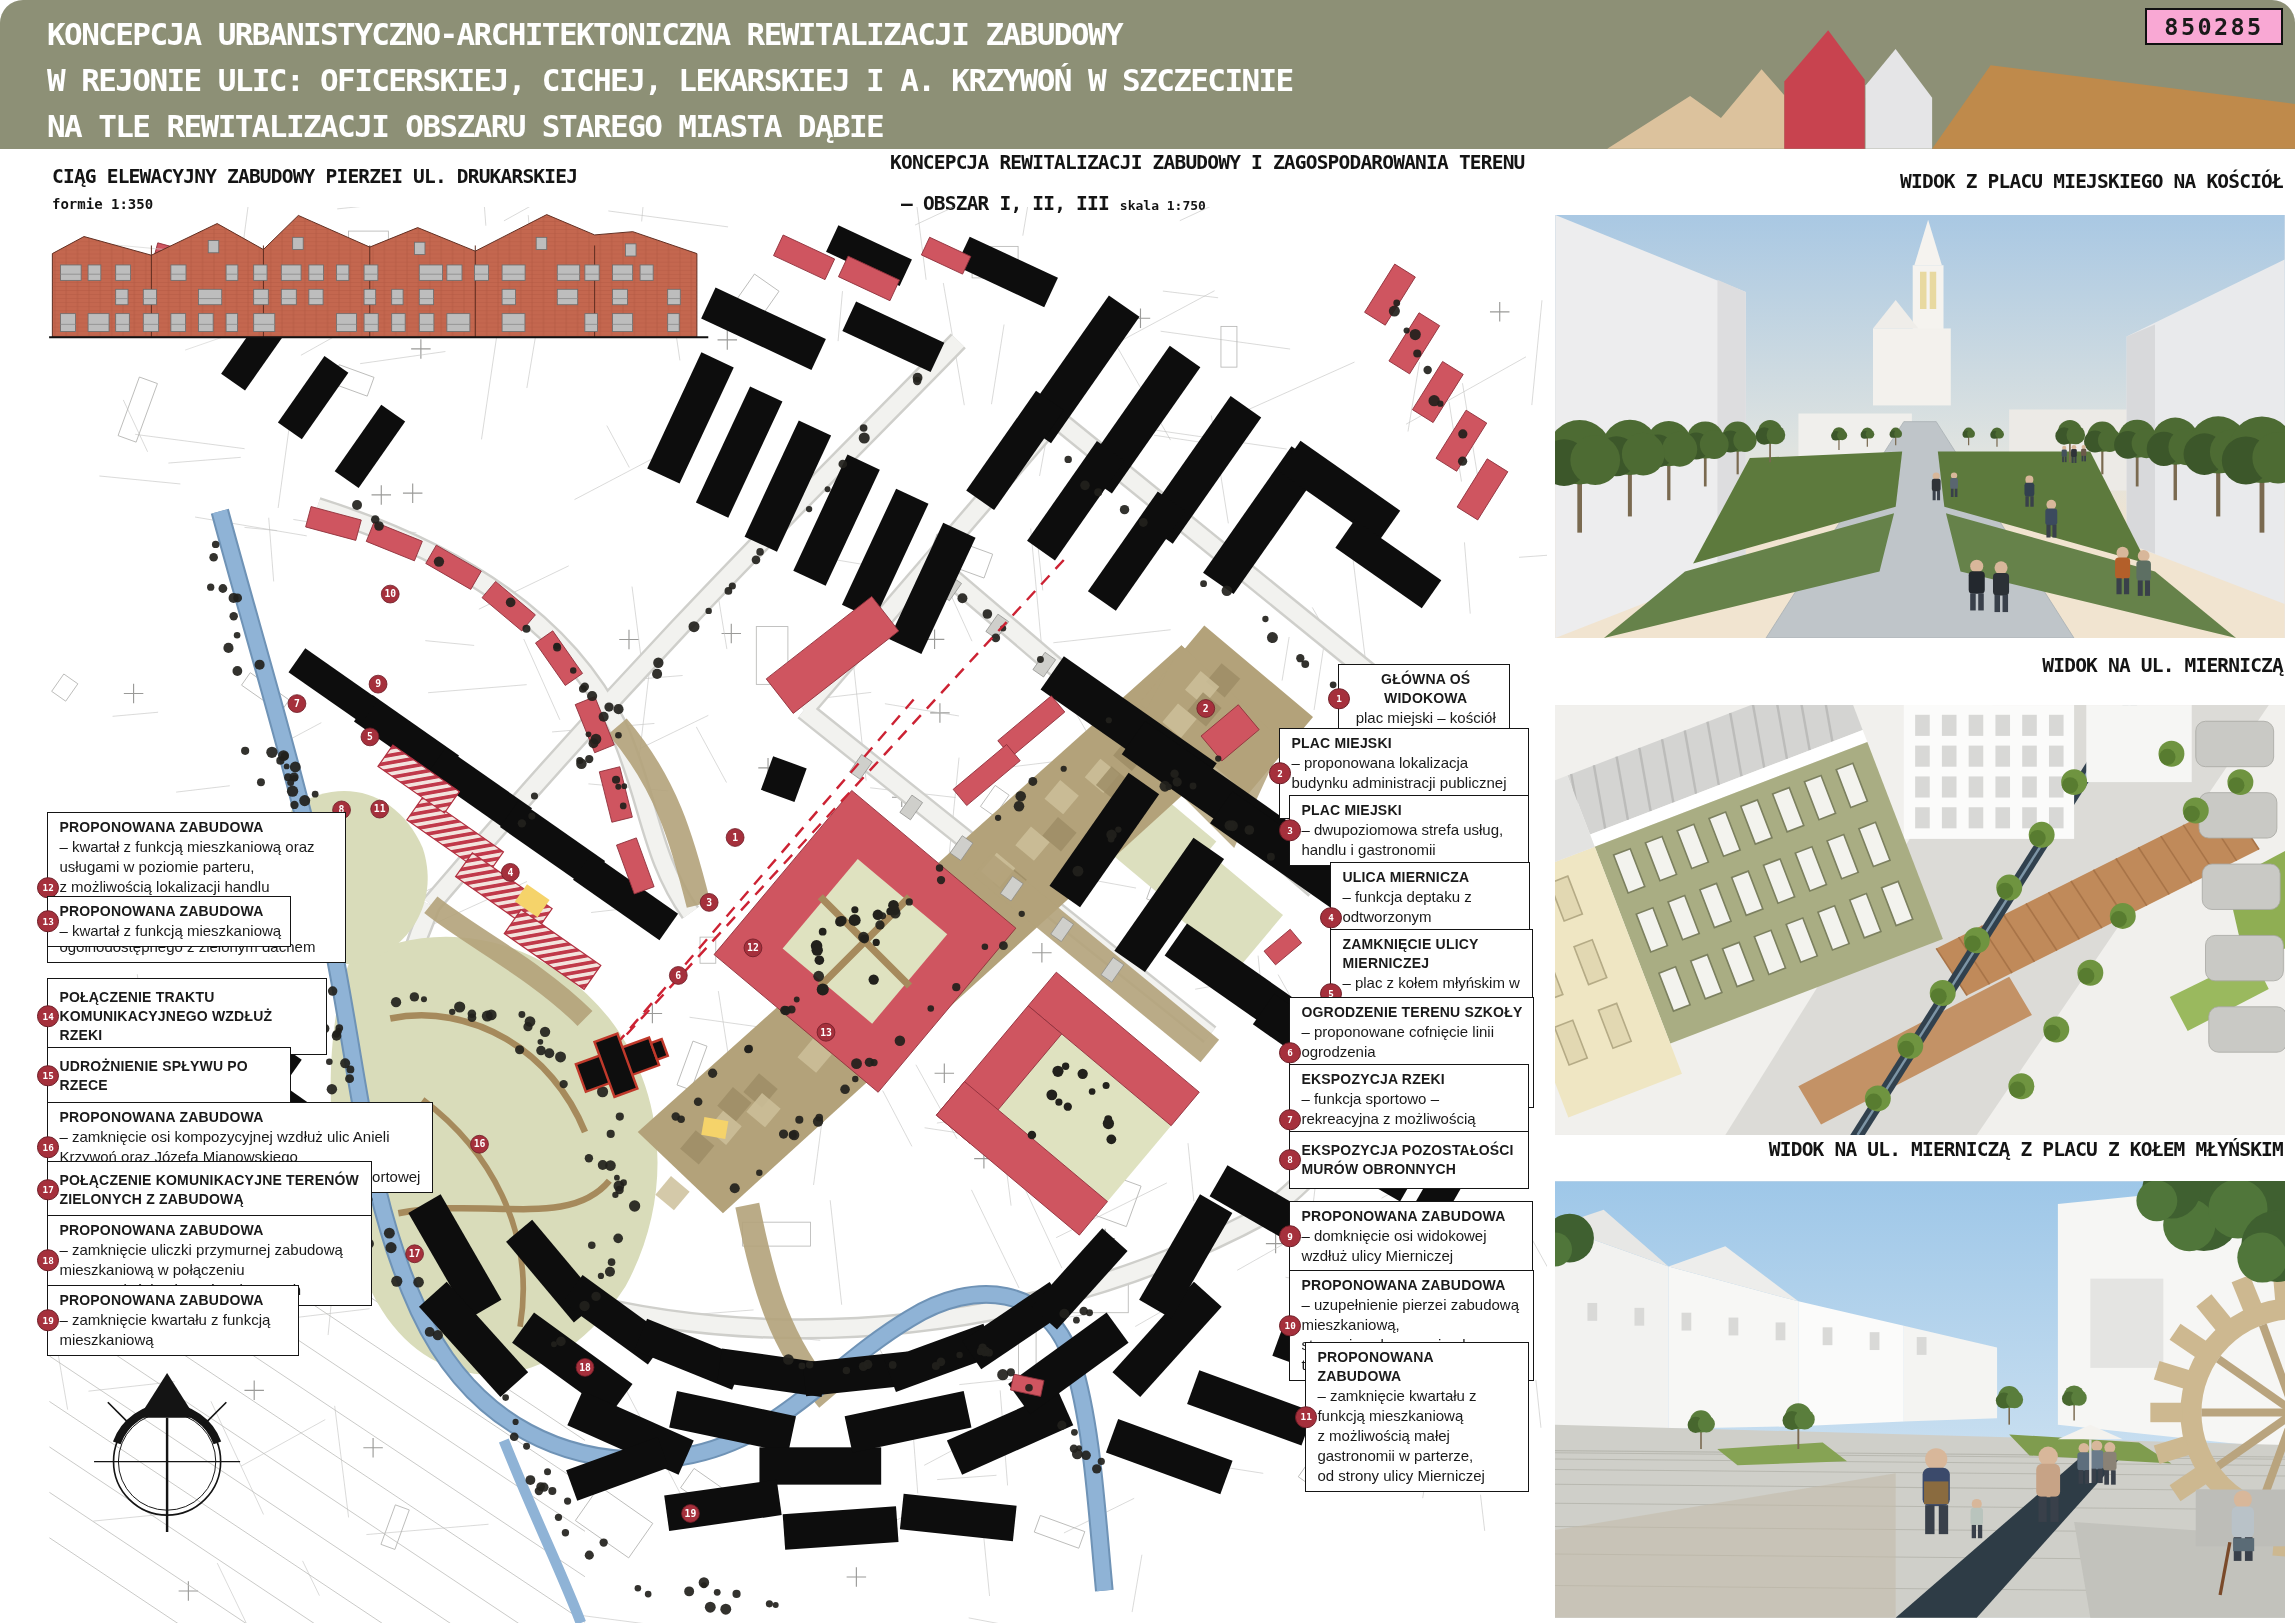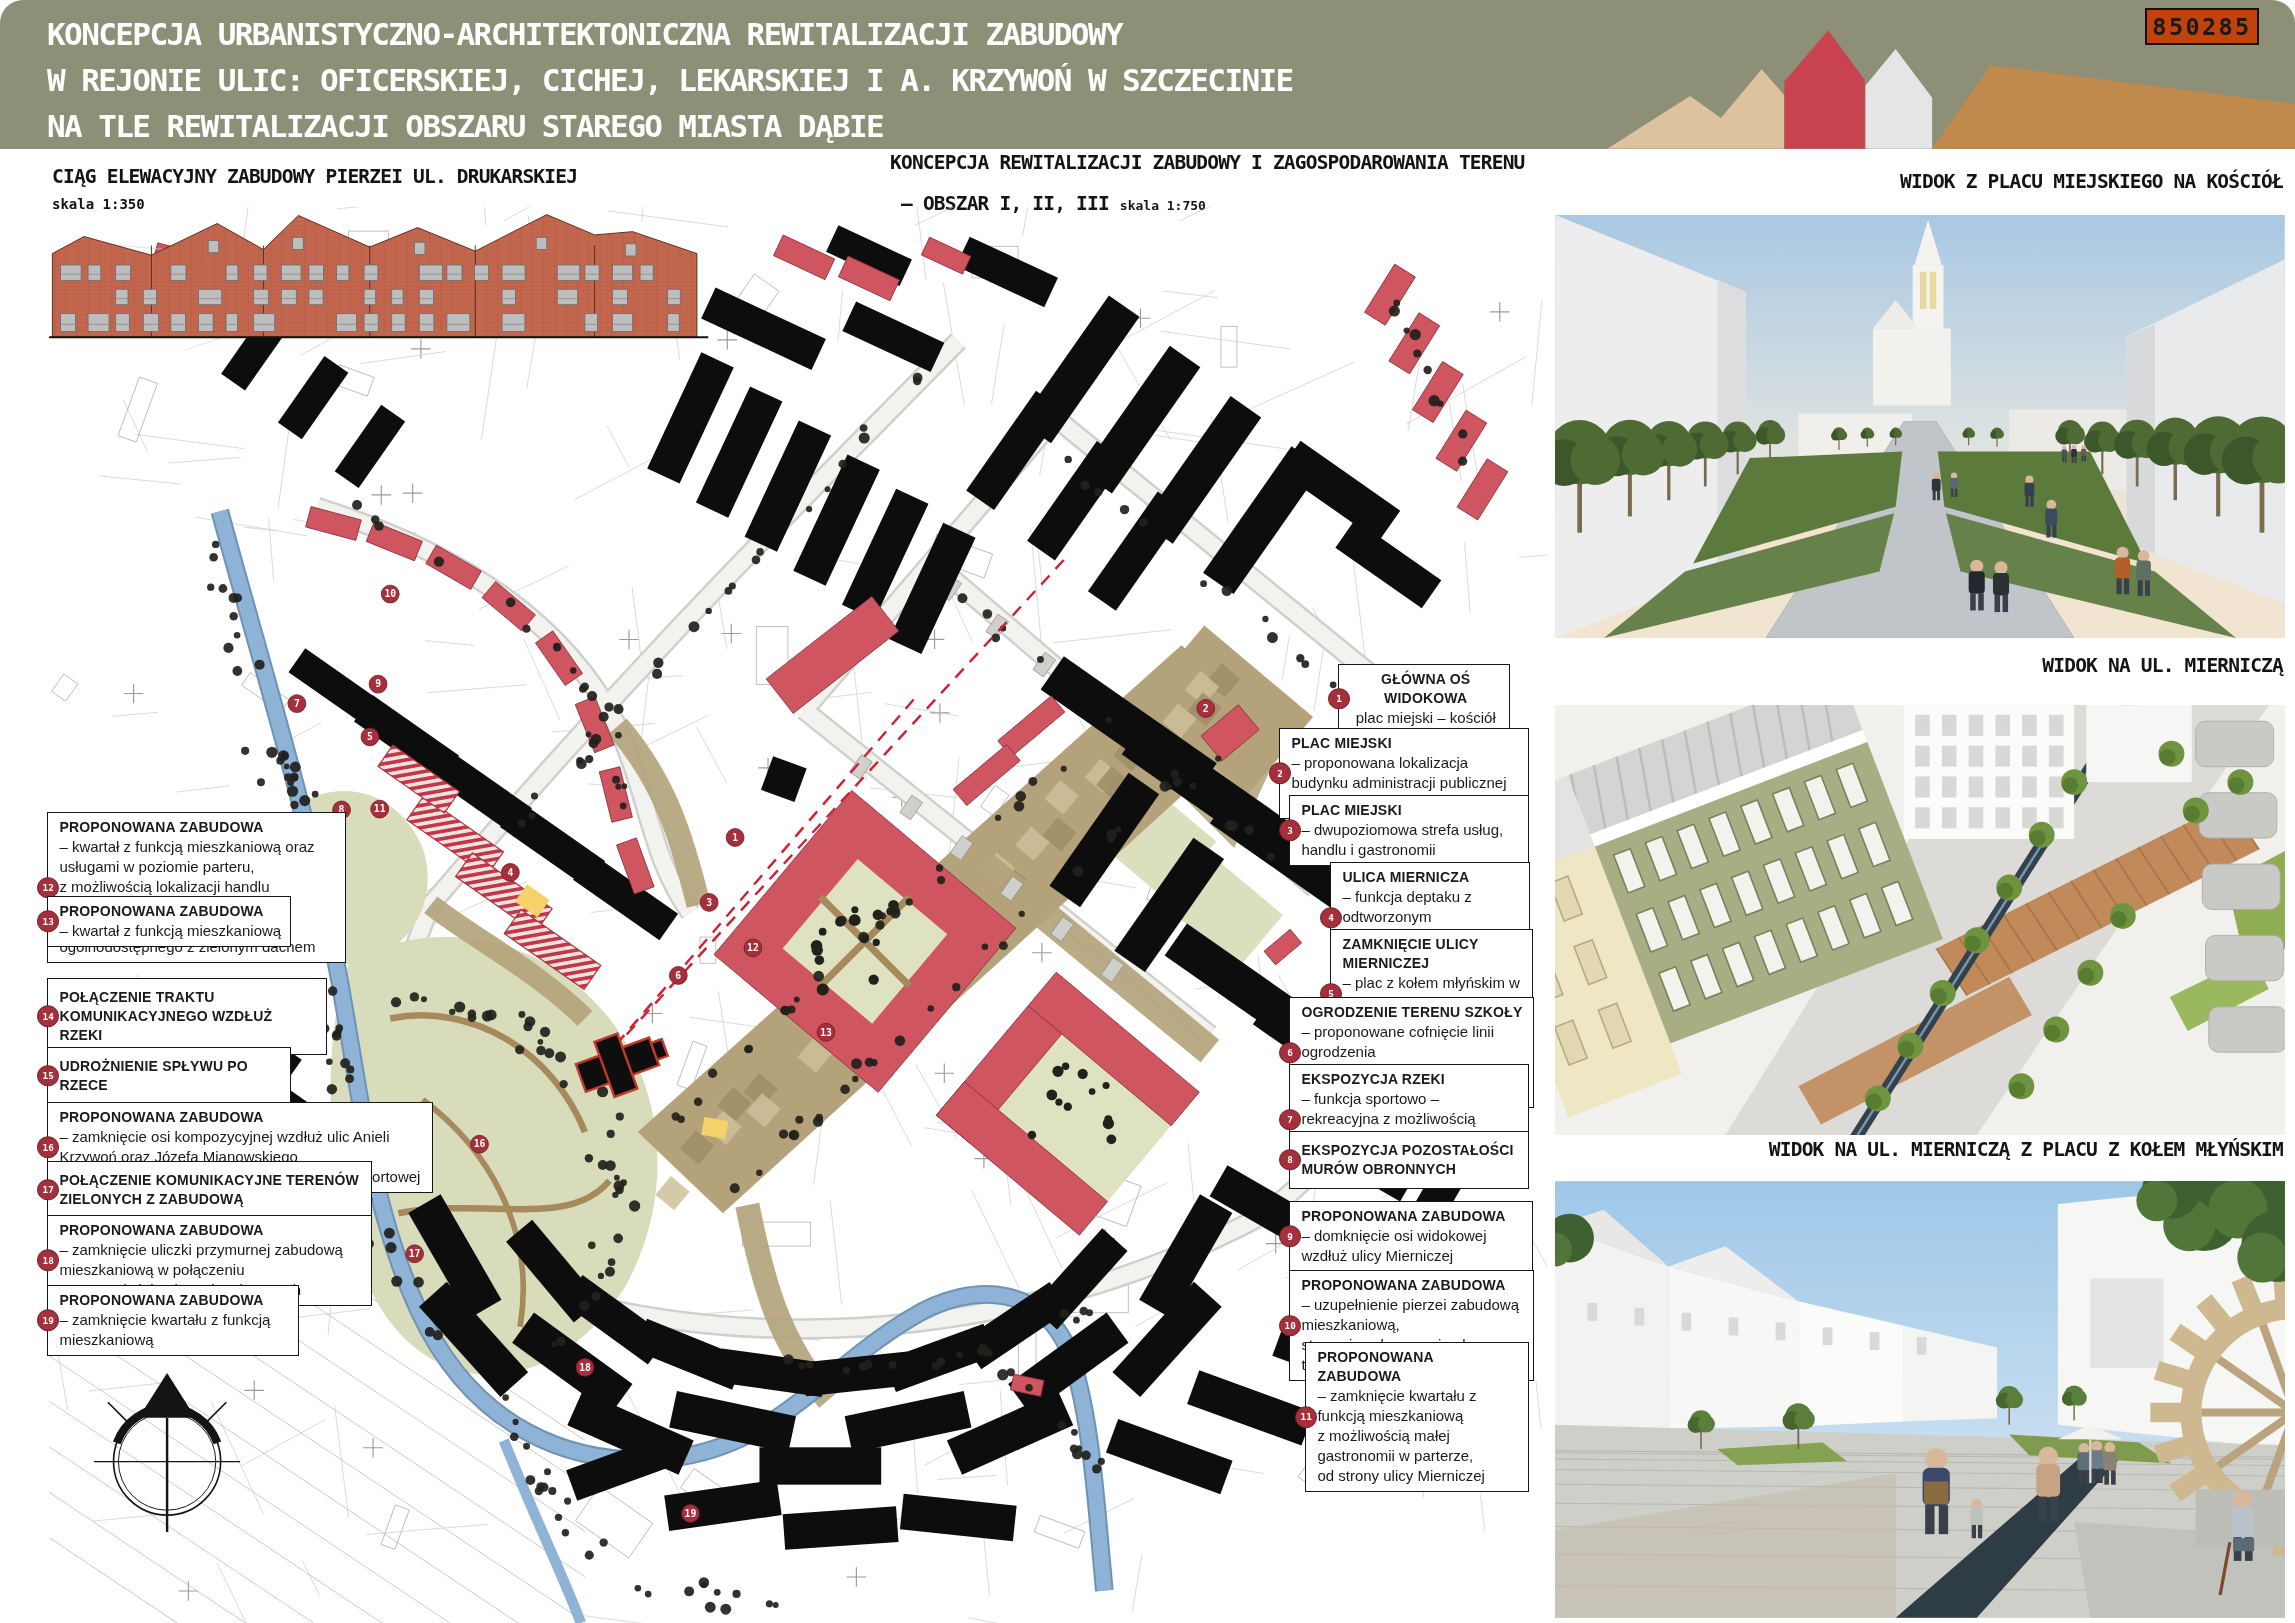--- a/index.html
+++ b/index.html
@@ -3,21 +3,21 @@
 <meta charset="utf-8">
 <style>
   html,body{margin:0;padding:0;background:#ffffff;}
   .board{position:relative;width:2295px;height:1623px;background:#ffffff;overflow:hidden;
          font-family:"Liberation Sans",sans-serif;color:#1a1a1a;border-radius:23px;}
   
   .band{position:absolute;left:0;top:0;width:2295px;height:149px;background:#8d9076;}
   .title{position:absolute;left:47px;top:11.4px;font-family:"DejaVu Sans Mono",monospace;
          font-weight:bold;font-size:31px;letter-spacing:-1.6px;line-height:46px;color:#ffffff;white-space:pre;}
   .silh{position:absolute;left:1591px;top:0;width:705px;height:149px;}
-  .numbox{position:absolute;left:2145px;top:8px;width:114px;height:37px;background:#c2410c;
+  .numbox{position:absolute;left:2145px;top:8px;width:138px;height:37px;background:#f9a8d4;
           border:2.4px solid #111;box-sizing:border-box;display:flex;align-items:center;justify-content:center;
           font-family:"DejaVu Sans Mono",monospace;font-weight:bold;font-size:23.5px;letter-spacing:2.4px;}
   
   .h1{position:absolute;font-family:"DejaVu Sans Mono",monospace;font-weight:bold;
       font-size:19.5px;letter-spacing:-0.8px;color:#141414;white-space:nowrap;}
   .h1 .sk{font-size:13px;font-weight:bold;letter-spacing:0;}
   .skala{position:absolute;font-family:"DejaVu Sans Mono",monospace;font-weight:bold;font-size:14px;color:#141414;}
   .h1.right{text-align:right;transform:translateX(-100%);}
   
   .callout{position:absolute;background:#ffffff;border:1.6px solid #151515;box-sizing:border-box;
@@ -43,21 +43,21 @@
     <svg class="silh" viewBox="0 0 868 183">
       <polygon points="20,183 122,118 160,145 210,85 238,117 238,183" fill="#dcc29d"></polygon>
       <polygon points="238,183 238,100 292,37 337,98 337,183" fill="#c8434f"></polygon>
       <polygon points="338,183 338,105 375,60 420,120 420,183" fill="#e5e5e7"></polygon>
       <polygon points="420,183 492,80 868,128 868,183" fill="#bf8a4b"></polygon>
     </svg>
     <div class="numbox">850285</div>
   </div>
 
   <div class="h1" style="left:52px;top:165px">CIĄG ELEWACYJNY ZABUDOWY PIERZEI UL. DRUKARSKIEJ</div>
-  <div class="skala" style="left:52px;top:196px">skala 1:350</div>
+  <div class="skala" style="left:52px;top:196px">formie 1:350</div>
 
   <div class="h1" style="left:890px;top:151px">KONCEPCJA REWITALIZACJI ZABUDOWY I ZAGOSPODAROWANIA TERENU</div>
   <div class="h1" style="left:901px;top:192px">
     <span>– OBSZAR I, II, III</span>
     <span class="sk">skala 1:750</span>
   </div>
 
   <div class="h1 right" style="left:2283px;top:170px">WIDOK Z PLACU MIEJSKIEGO NA KOŚCIÓŁ</div>
   <div class="h1 right" style="left:2283px;top:654px">WIDOK NA UL. MIERNICZĄ</div>
   <div class="h1 right" style="left:2283px;top:1138px">WIDOK NA UL. MIERNICZĄ Z PLACU Z KOŁEM MŁYŃSKIM</div>

